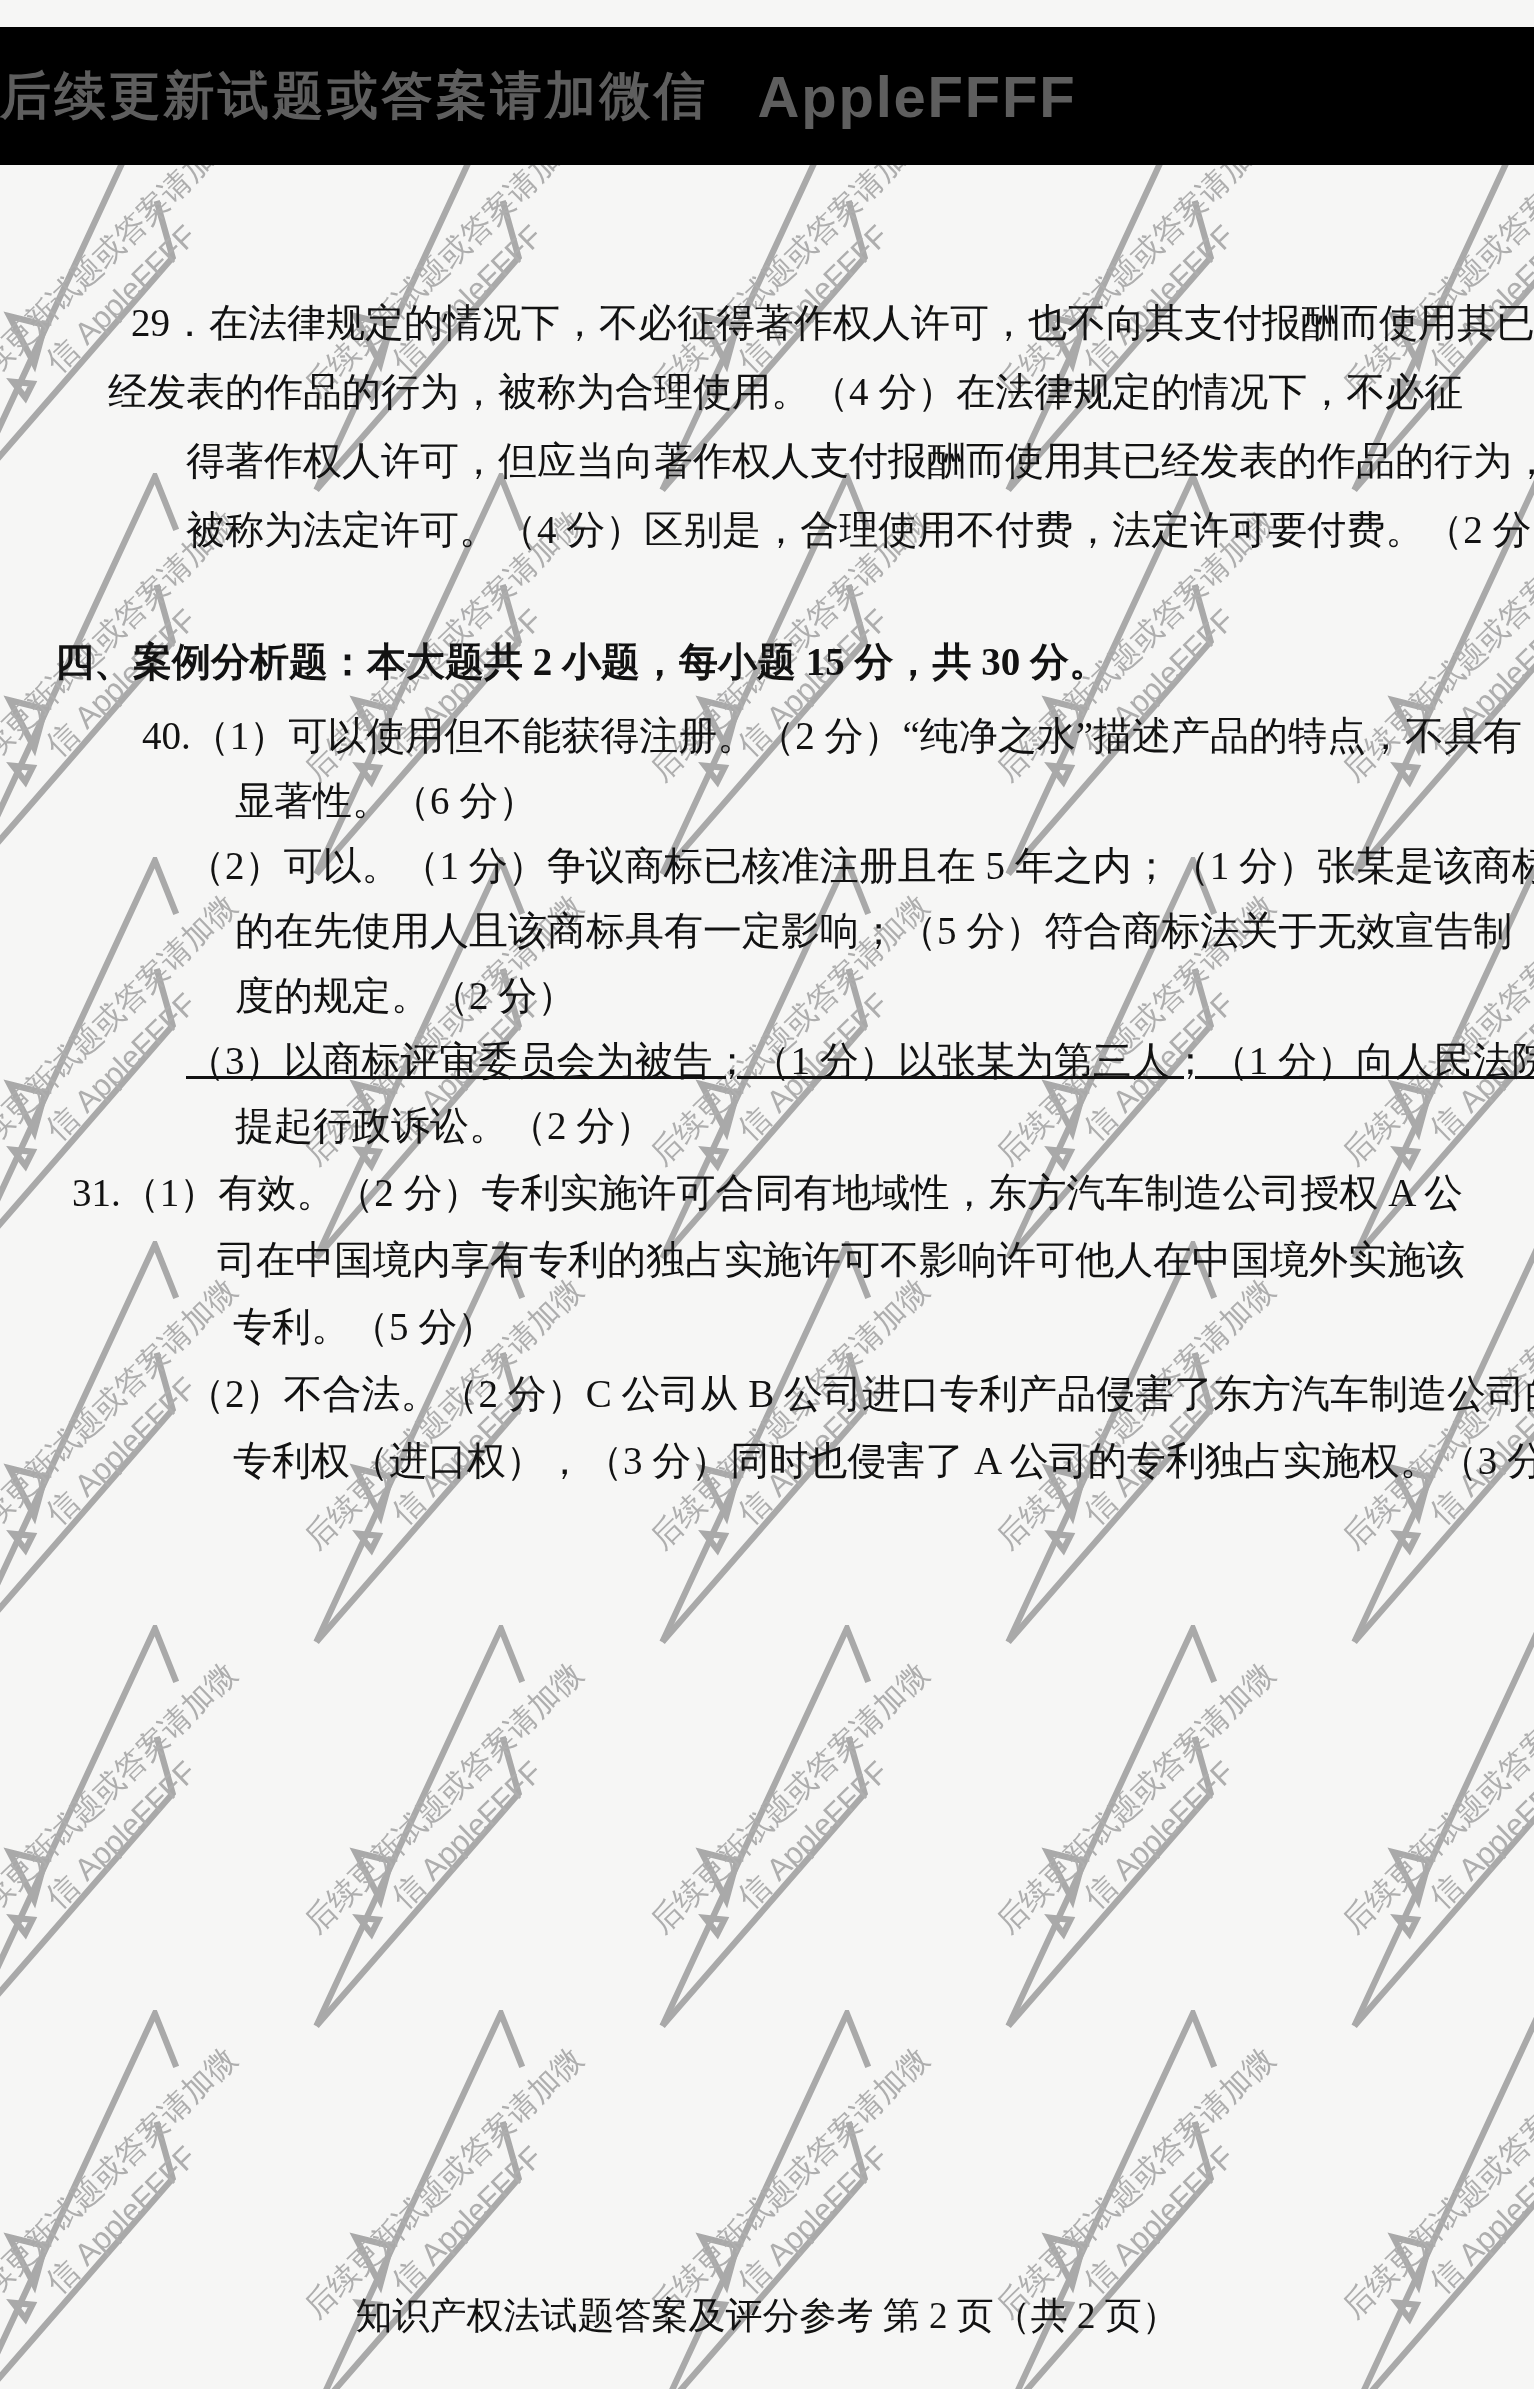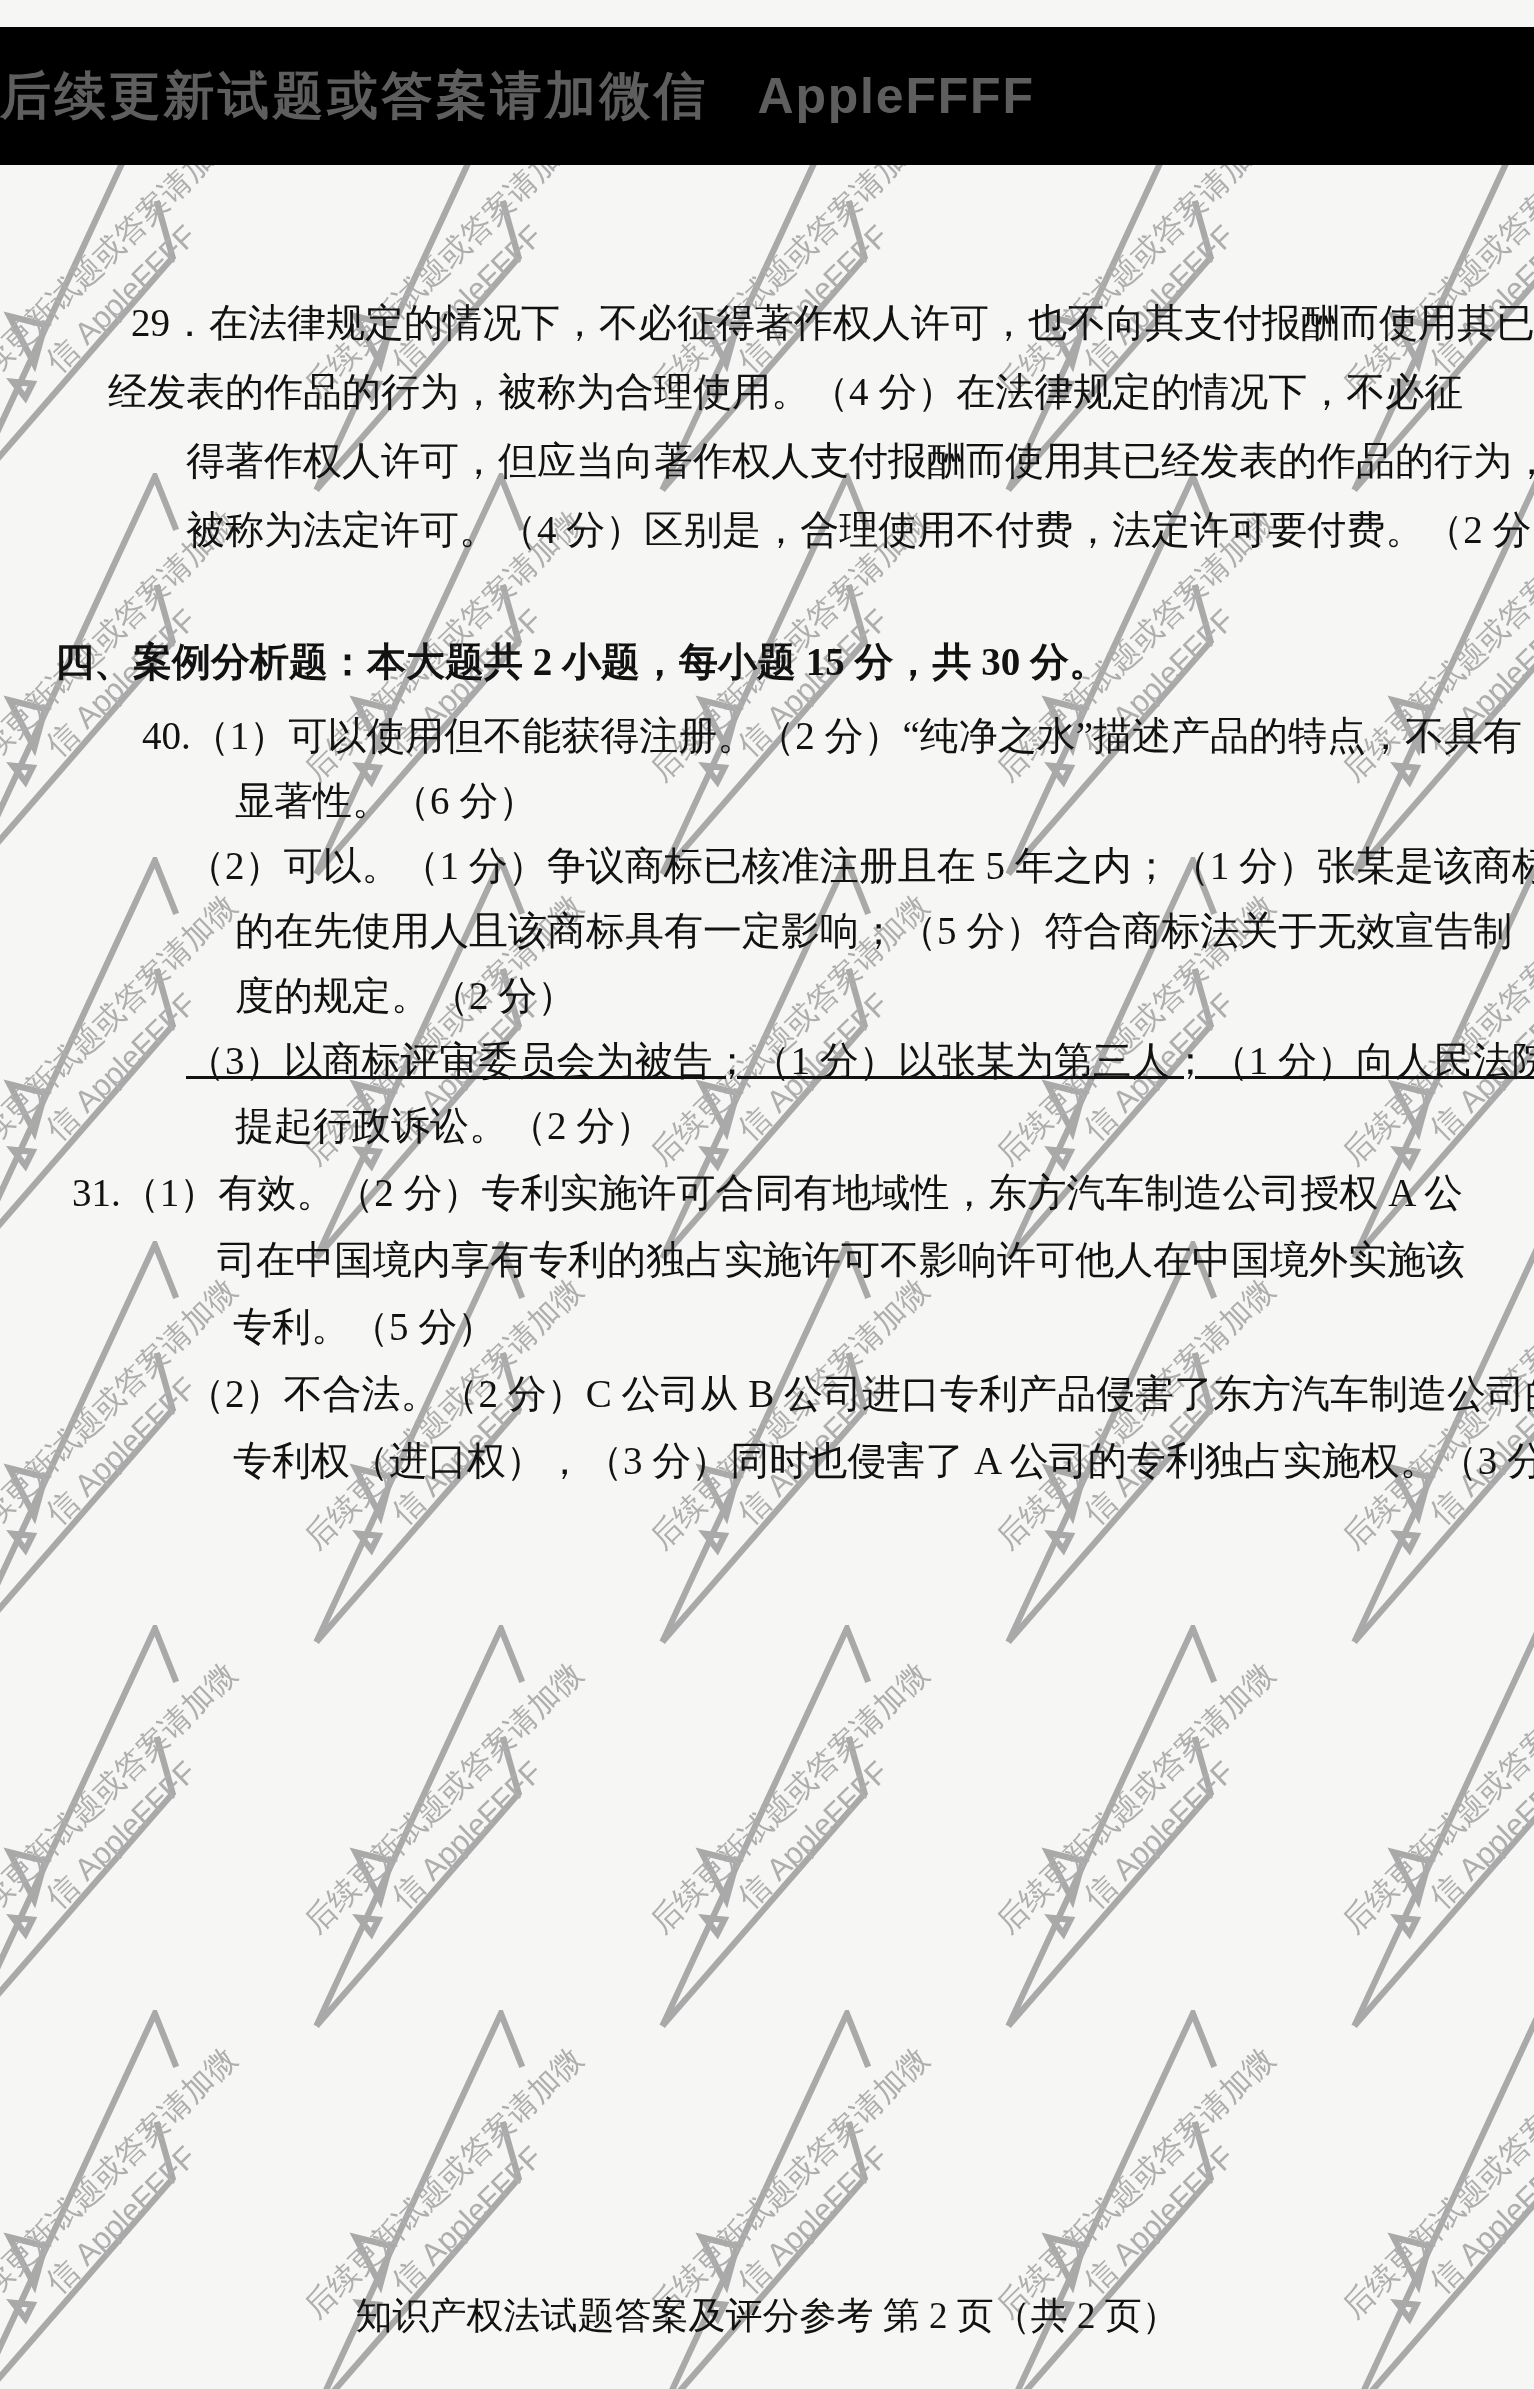--- a/index.html
+++ b/index.html
@@ -27,21 +27,21 @@
     background:#000;z-index:3;
     display:flex;align-items:center;
   }
   #banner .msg{
     font-family:"Liberation Sans","DejaVu Sans",sans-serif;
     font-weight:bold;font-size:51px;color:#5e5e5e;letter-spacing:3.5px;
   }
   #banner .brand{
     margin-left:49px;
     font-family:"Liberation Sans","DejaVu Sans",sans-serif;
-    font-weight:bold;font-size:50px;color:#5e5e5e;letter-spacing:1.8px;
+    font-weight:bold;font-size:58px;color:#5e5e5e;letter-spacing:1.8px;
   }
   
   #doc{position:absolute;left:0;top:288px;width:1534px;z-index:2;color:#121212;}
   .line{font-size:39px;white-space:pre;}
   #q29 .line{line-height:69px;}
   #section-heading{
     line-height:69px;margin-top:63px;font-weight:bold;font-size:39px;
     white-space:pre;padding-left:55px;
   }
   #q30{margin-top:7px;}

